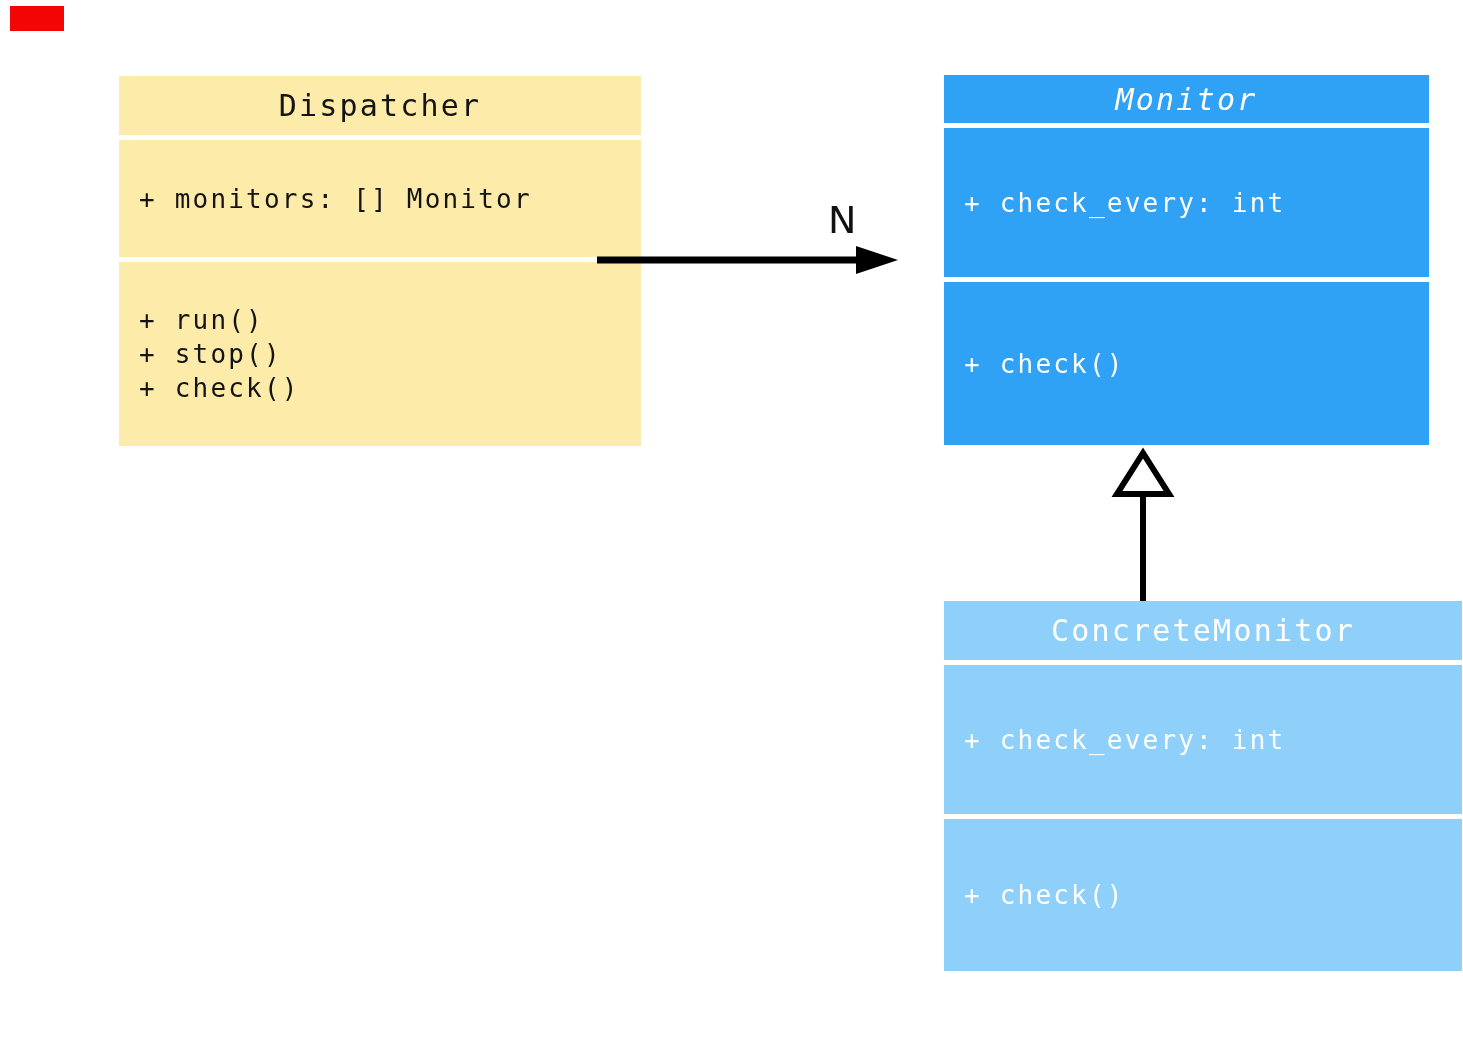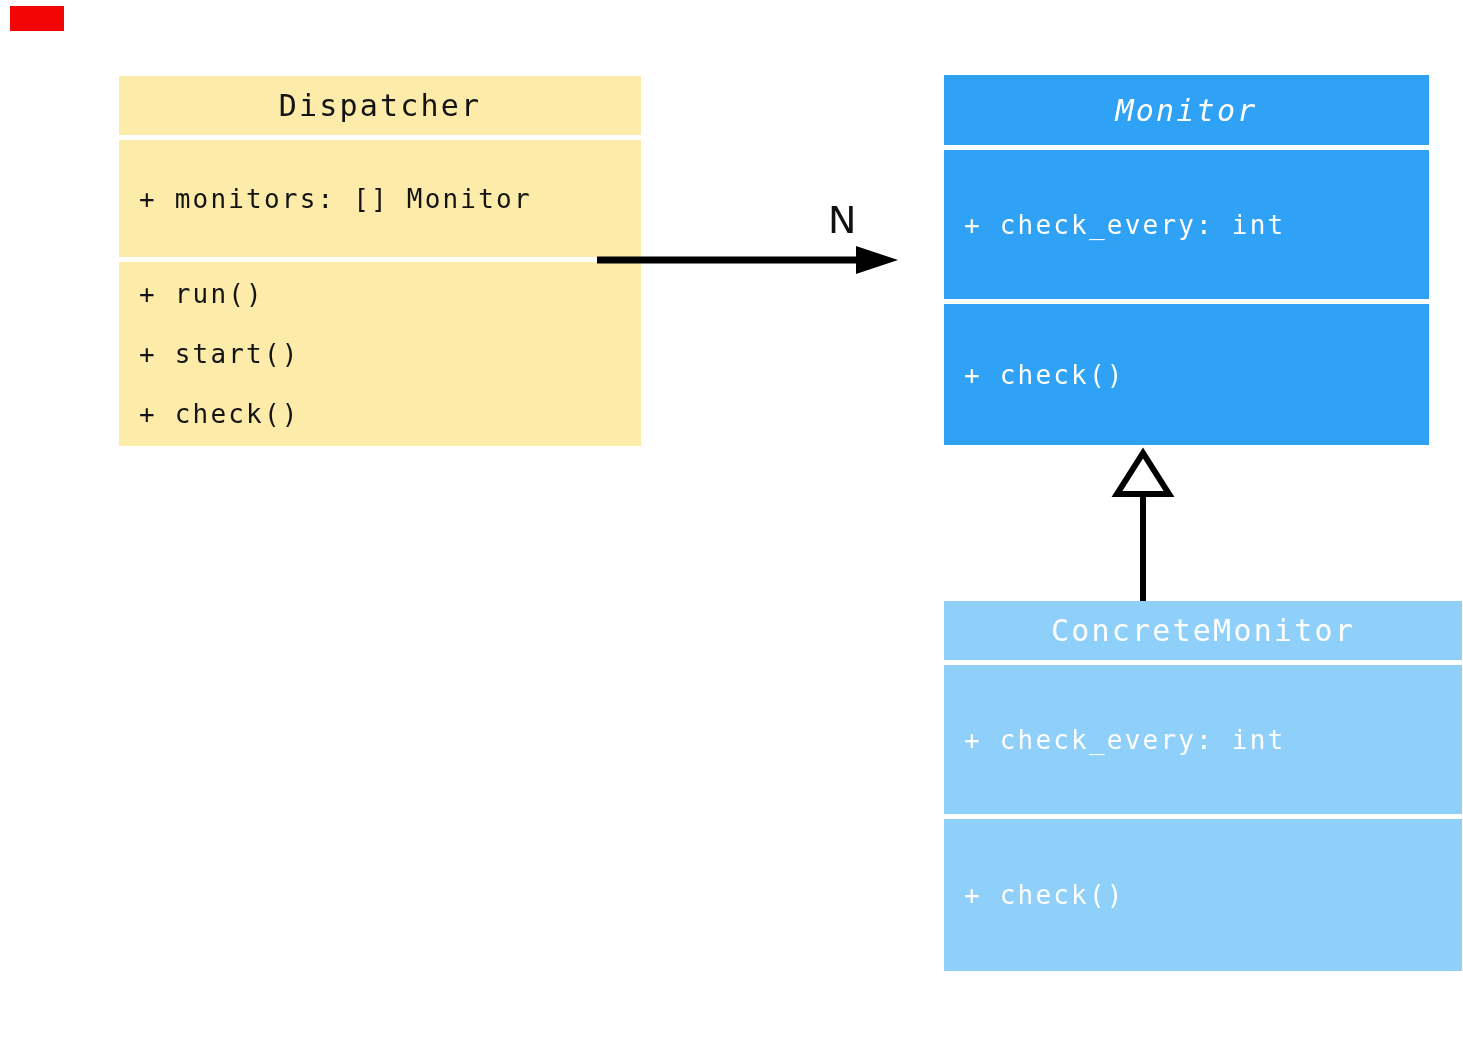--- a/index.html
+++ b/index.html
@@ -47,26 +47,26 @@
     font-size: 26px;
     letter-spacing: 2.2px;
     line-height: 34px;
   }
 
   
   .box-dispatcher { left: 75px; top: 76px; width: 522px; height: 370px; }
   .box-dispatcher .sec { background: #fceba9; color: #141414; }
   .box-dispatcher .title   { height: 59px; }
   .box-dispatcher .attrs   { height: 117px; }
-  .box-dispatcher .methods { flex: 1; gap: 26px; }
+  .box-dispatcher .methods { flex: 1; }
 
   
   .box-monitor { left: 900px; top: 75px; width: 485px; height: 370px; }
   .box-monitor .sec { background: #2fa2f6; color: #ffffff; }
-  .box-monitor .title   { height: 70px; font-style: italic; text-align: center; }
+  .box-monitor .title   { height: 48px; font-style: italic; text-align: center; }
   .box-monitor .attrs   { height: 149px; }
   .box-monitor .methods { flex: 1; }
 
   
   .box-concrete { left: 900px; top: 601px; width: 518px; height: 370px; }
   .box-concrete .sec { background: #8fd0fb; color: #ffffff; }
   .box-concrete .title   { height: 59px; }
   .box-concrete .attrs   { height: 149px; }
   .box-concrete .methods { flex: 1; }
 
@@ -95,21 +95,21 @@
 
   <div class="red-marker"></div>
 
   <div class="class-box box-dispatcher">
     <div class="sec title">Dispatcher</div>
     <div class="sec attrs members">
       <div>+ monitors: [] Monitor</div>
     </div>
     <div class="sec members methods">
       <div>+ run()</div>
-      <div>+ start()</div>
+      <div>+ stop()</div>
       <div>+ check()</div>
     </div>
   </div>
 
   <div class="class-box box-monitor">
     <div class="sec title">Monitor</div>
     <div class="sec members attrs">
       <div>+ check_every: int</div>
     </div>
     <div class="sec members methods">

